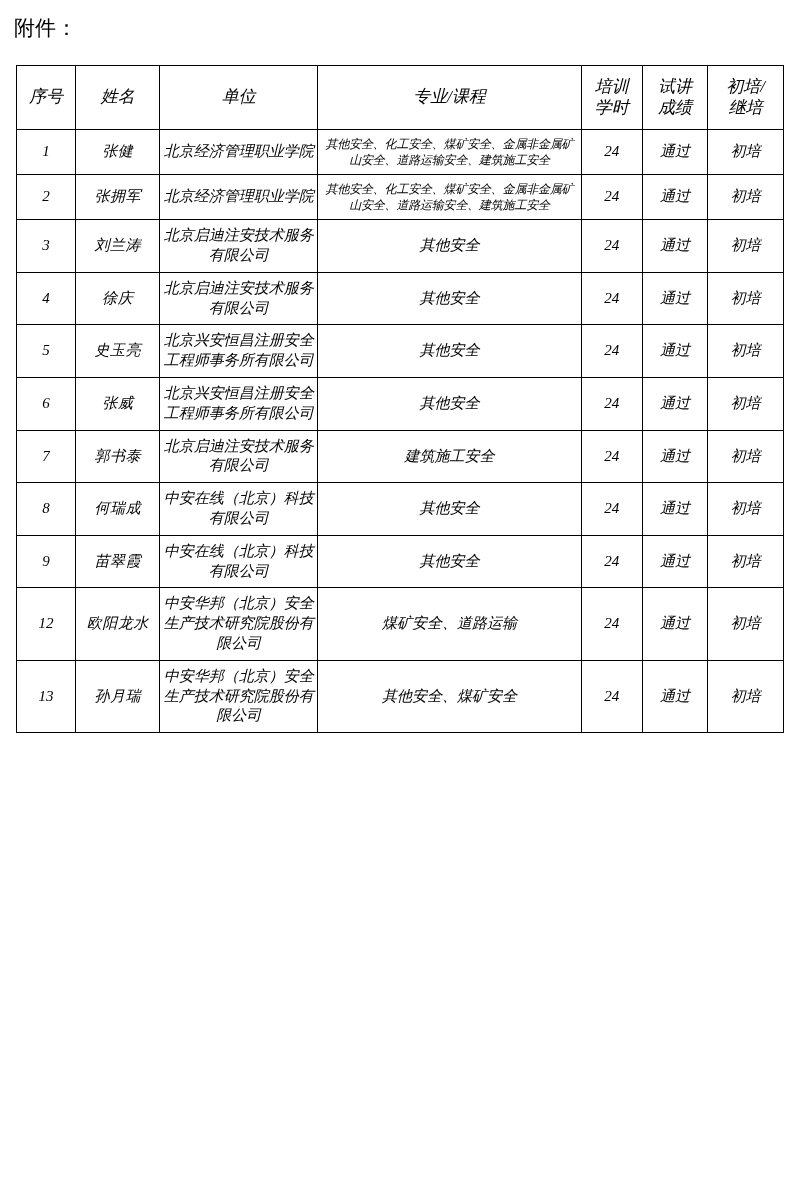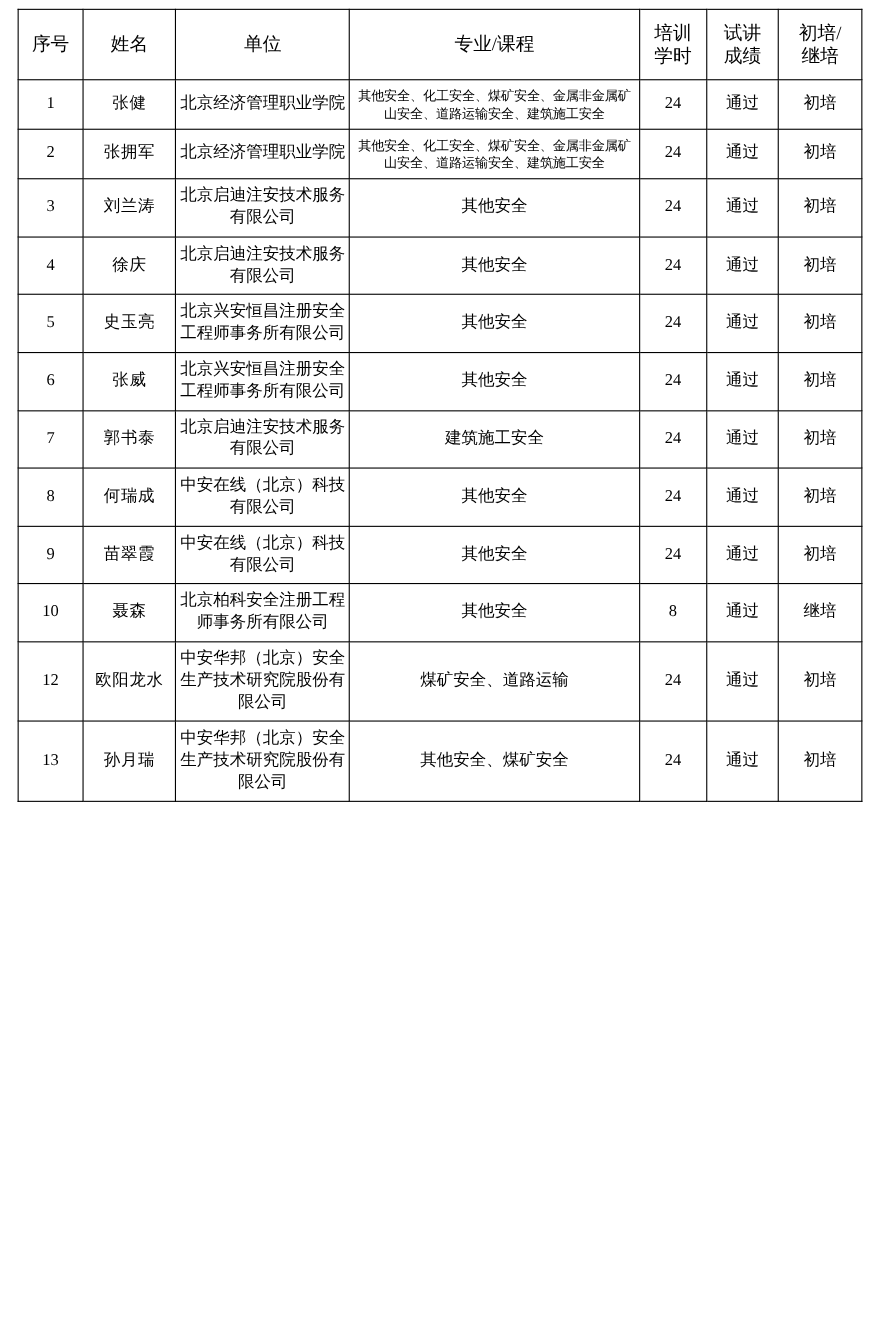--- a/index.html
+++ b/index.html
@@ -28,21 +28,22 @@
   .doc-title {
     text-align: center;
     font-size: 25px;
     font-weight: bold;
     letter-spacing: 0.5px;
     margin-top: 22px;
     margin-bottom: 0;
     font-family: "Liberation Serif", "DejaVu Serif", serif;
   }
   .table-wrap {
-    margin: 8px 16px 0 16px;
+    margin: 26px 16px 0 16px;
+    font-style: italic;
   }
   table.roster {
     border-collapse: collapse;
     width: 768px;
     table-layout: fixed;
   }
   table.roster th,
   table.roster td {
     border: 1px solid #000000;
     text-align: center;
@@ -71,20 +72,21 @@
   td.unit { font-size: 15px; line-height: 1.35; }
   td.major { font-size: 15px; line-height: 1.35; }
   td.major.dense { font-size: 12px; letter-spacing: -0.2px; line-height: 1.35; }
   .hdr-two-line { display: block; line-height: 1.25; }
 </style>
 </head>
 <body>
 
 <div class="page">
 
+  <div class="attachment-label">附件：</div>
 
 
   <div class="table-wrap">
     <table class="roster">
       <colgroup>
         <col class="c-seq">
         <col class="c-name">
         <col class="c-unit">
         <col class="c-major">
         <col class="c-hours">
@@ -187,29 +189,20 @@
           <tr>
             <td class="seq">9</td>
             <td class="name">苗翠霞</td>
             <td class="unit">中安在线（北京）科技有限公司</td>
             <td class="major">其他安全</td>
             <td class="hours">24</td>
             <td class="score">通过</td>
             <td class="type">初培</td>
           </tr>
           <tr>
-            <td class="seq">10</td>
-            <td class="name">聂森</td>
-            <td class="unit">北京柏科安全注册工程师事务所有限公司</td>
-            <td class="major">其他安全</td>
-            <td class="hours">8</td>
-            <td class="score">通过</td>
-            <td class="type">继培</td>
-          </tr>
-          <tr>
             <td class="seq">12</td>
             <td class="name">欧阳龙水</td>
             <td class="unit">中安华邦（北京）安全生产技术研究院股份有限公司</td>
             <td class="major">煤矿安全、道路运输</td>
             <td class="hours">24</td>
             <td class="score">通过</td>
             <td class="type">初培</td>
           </tr>
           <tr>
             <td class="seq">13</td>

